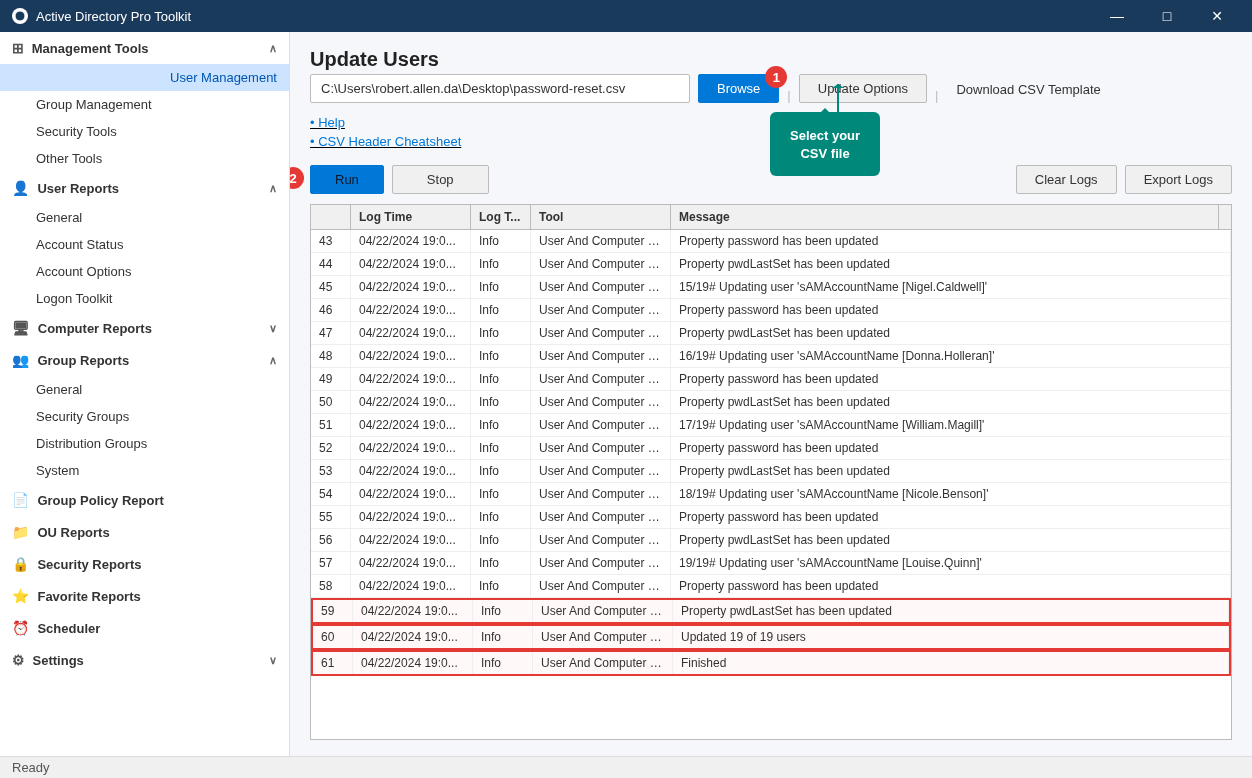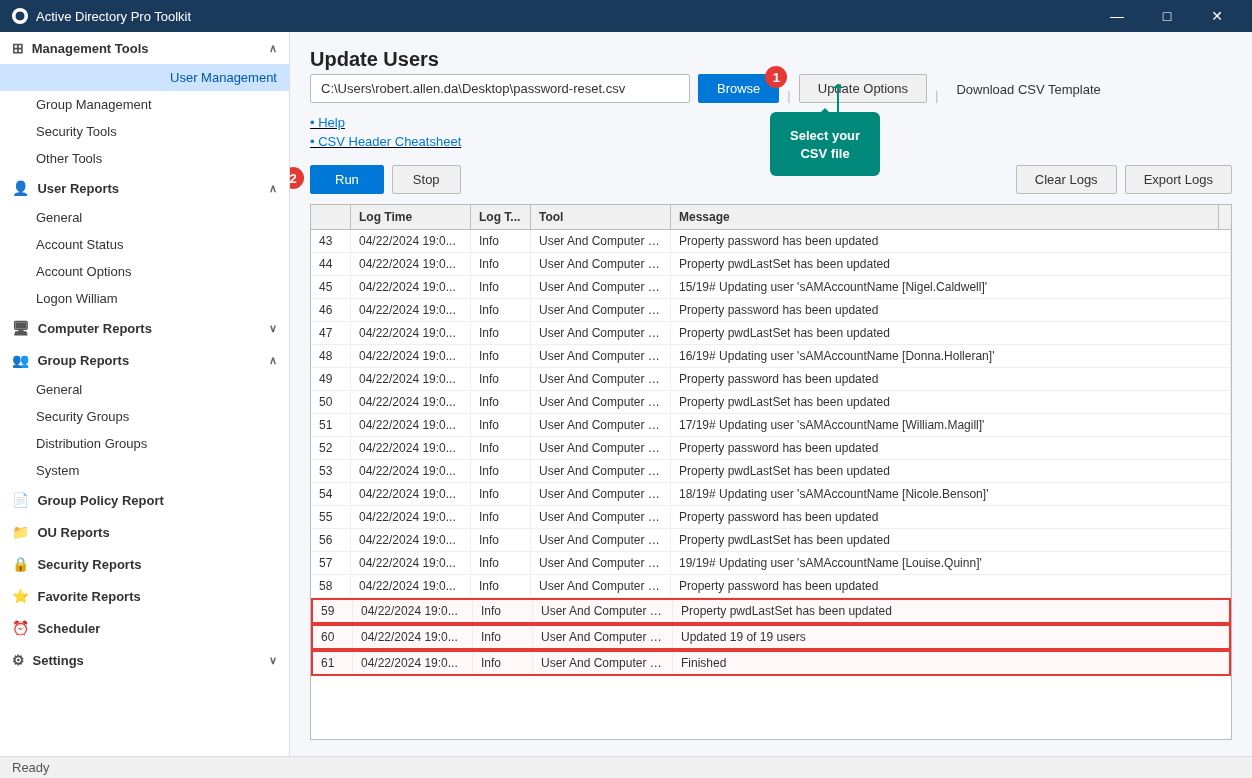--- a/index.html
+++ b/index.html
@@ -103,22 +103,22 @@
     .badge-circle {
       width: 22px; height: 22px; border-radius: 50%; background: #e53935;
       color: white; font-size: 13px; font-weight: 700; display: flex; align-items: center; justify-content: center;
       position: absolute;
     }
     .badge-1 { top: -8px; right: -8px; }
 
     
     .links-row { margin-bottom: 12px; text-decoration: underline; }
     .help-link { color: #0078d7; text-decoration: none; display: block; margin-bottom: 4px; }
-    .btn-run { background: #0078d7; color: #ffffff; border: 1px solid #0078d7; padding: 6px 24px; border-radius: 2px; cursor: pointer; font-size: 13px; }
-    .btn-stop { background: #f0f0f0; color: #333; border: 1px solid #bbb; padding: 6px 20px; border-radius: 2px; cursor: pointer; font-size: 13px; }
+    .btn-run { background: #0078d7; color: #0f172a; border: 1px solid #0078d7; padding: 6px 24px; border-radius: 2px; cursor: pointer; font-size: 13px; }
+    .btn-stop { background: #f0f0f0; color: #333; border: 1px solid #bbb; padding: 6px 34px; border-radius: 2px; cursor: pointer; font-size: 13px; }
 
     
     .log-actions { display: flex; align-items: center; gap: 8px; margin-left: auto; }
 
     
     .table-container { flex: 1; border: 1px solid #bbb; background: white; overflow: hidden; display: flex; flex-direction: column; }
     .table-header { display: flex; background: #f0f0f0; border-bottom: 1px solid #bbb; }
     .table-header-cell {
       padding: 5px 8px; font-weight: 600; color: #333; border-right: 1px solid #bbb; font-size: 12px;
     }
@@ -196,21 +196,21 @@
       <div class="sidebar-item">
         <span>General</span>
       </div>
       <div class="sidebar-item">
         <span>Account Status</span>
       </div>
       <div class="sidebar-item">
         <span>Account Options</span>
       </div>
       <div class="sidebar-item">
-        <span>Logon William</span>
+        <span>Logon Toolkit</span>
       </div>
 
       <div class="sidebar-section-header">
         <div class="sidebar-section-left">
           <span class="sidebar-section-icon">🖥</span>
           <span>Computer Reports</span>
         </div>
         <span class="sidebar-chevron">∨</span>
       </div>
 

